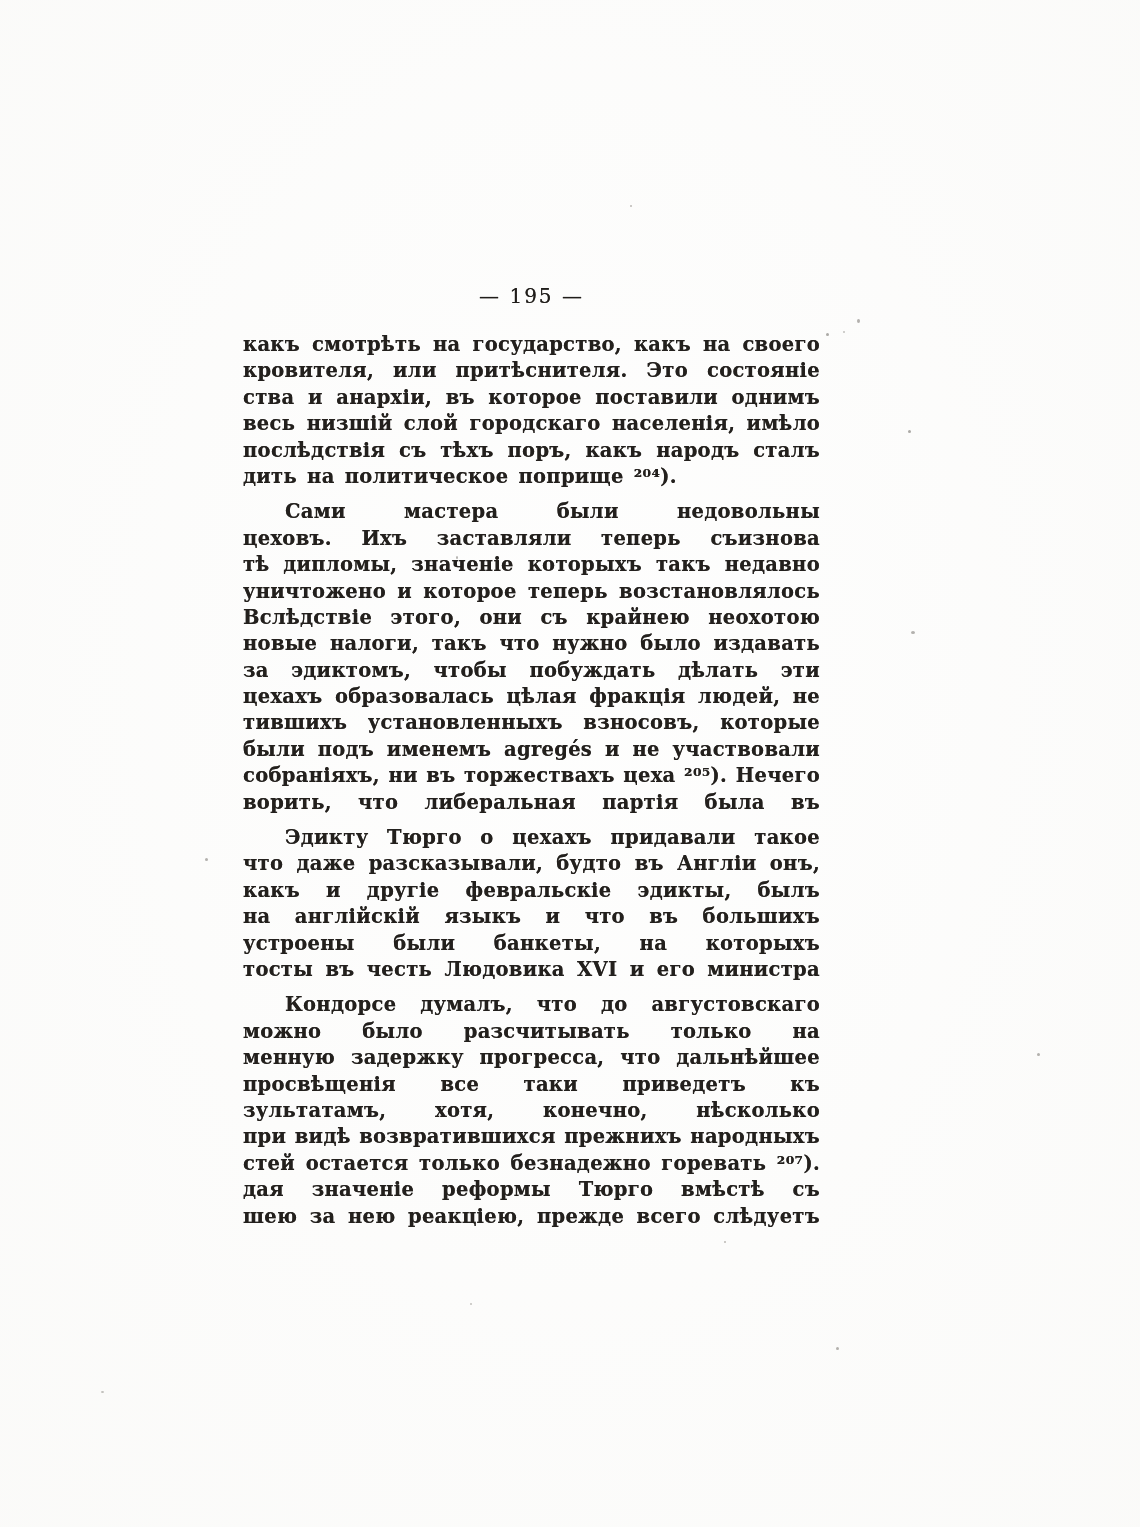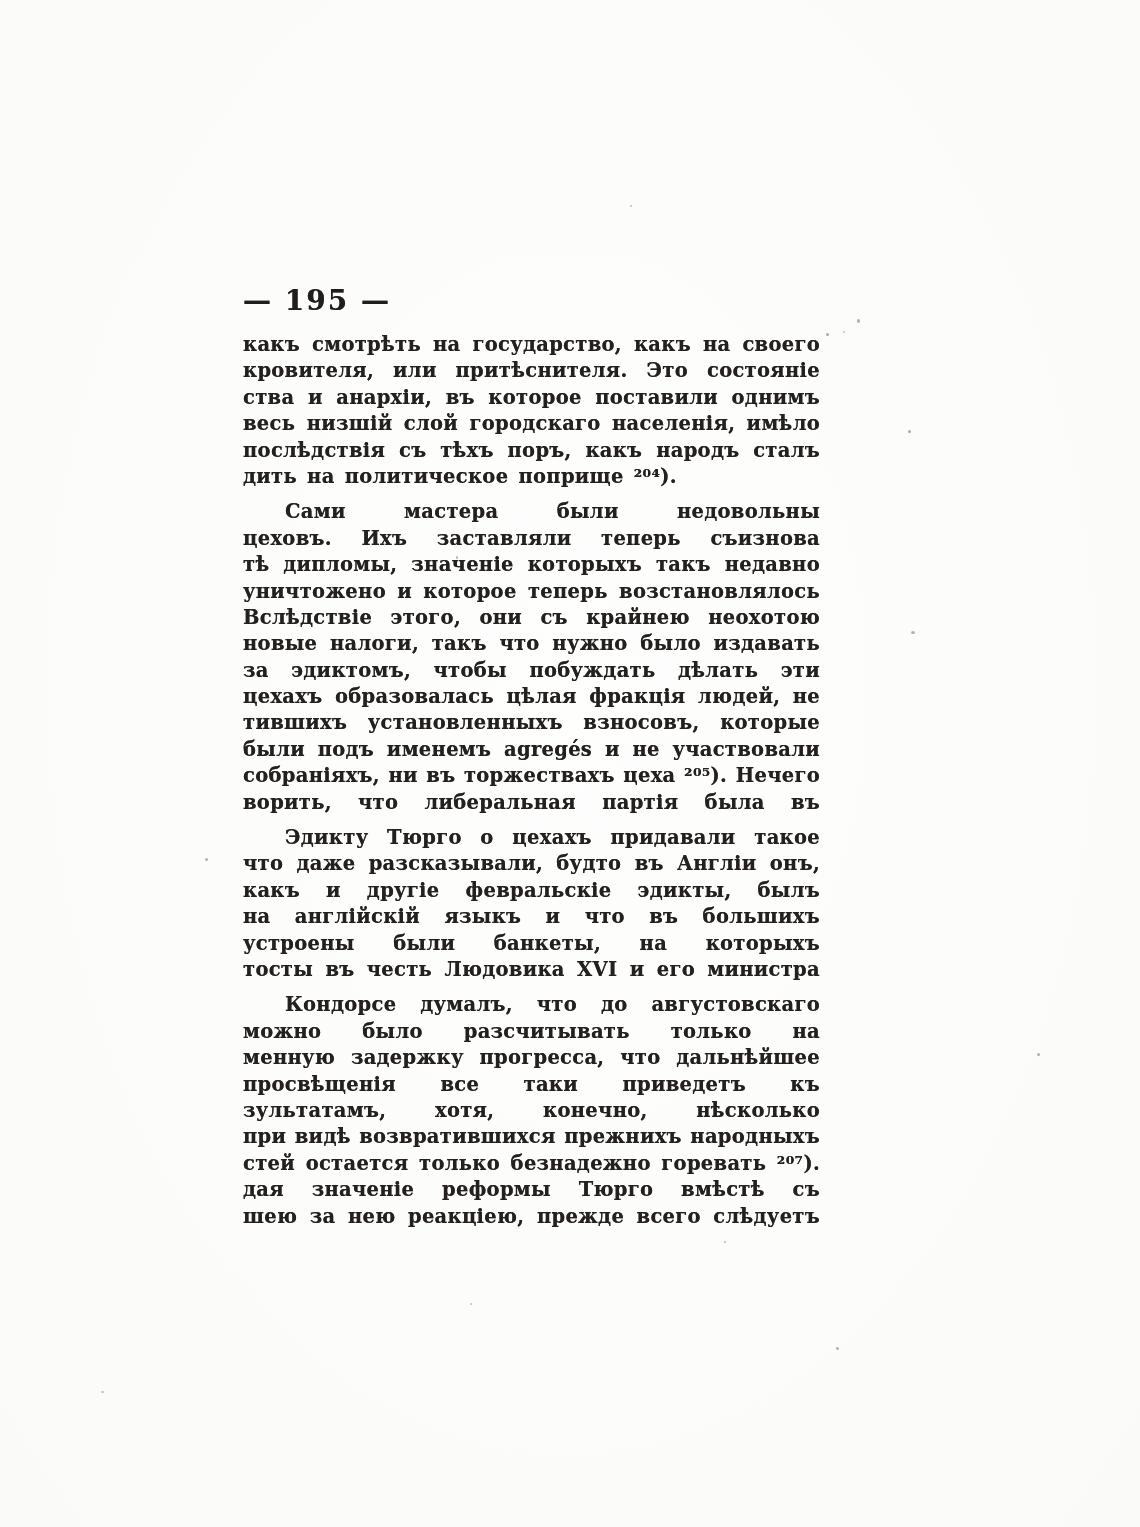--- a/index.html
+++ b/index.html
@@ -19,22 +19,23 @@
     inset: 0;
     background:
       radial-gradient(ellipse at 50% 45%, rgba(255,255,255,0.6), rgba(246,245,242,0.25)),
       #fcfcfb;
   }
   .page-number {
     position: absolute;
     top: 284px;
     left: 243px;
     width: 577px;
-    font-size: 28px;
-    font-weight: 700;
+    text-align: center;
+    font-size: 20px;
+    font-weight: 400;
     letter-spacing: 2px;
     color: #201d1a;
     text-shadow: 0 0 0.5px rgba(32,29,26,0.75);
   }
   .text-block {
     position: absolute;
     top: 332px;
     left: 243px;
     width: 577px;
     color: #23201d;

